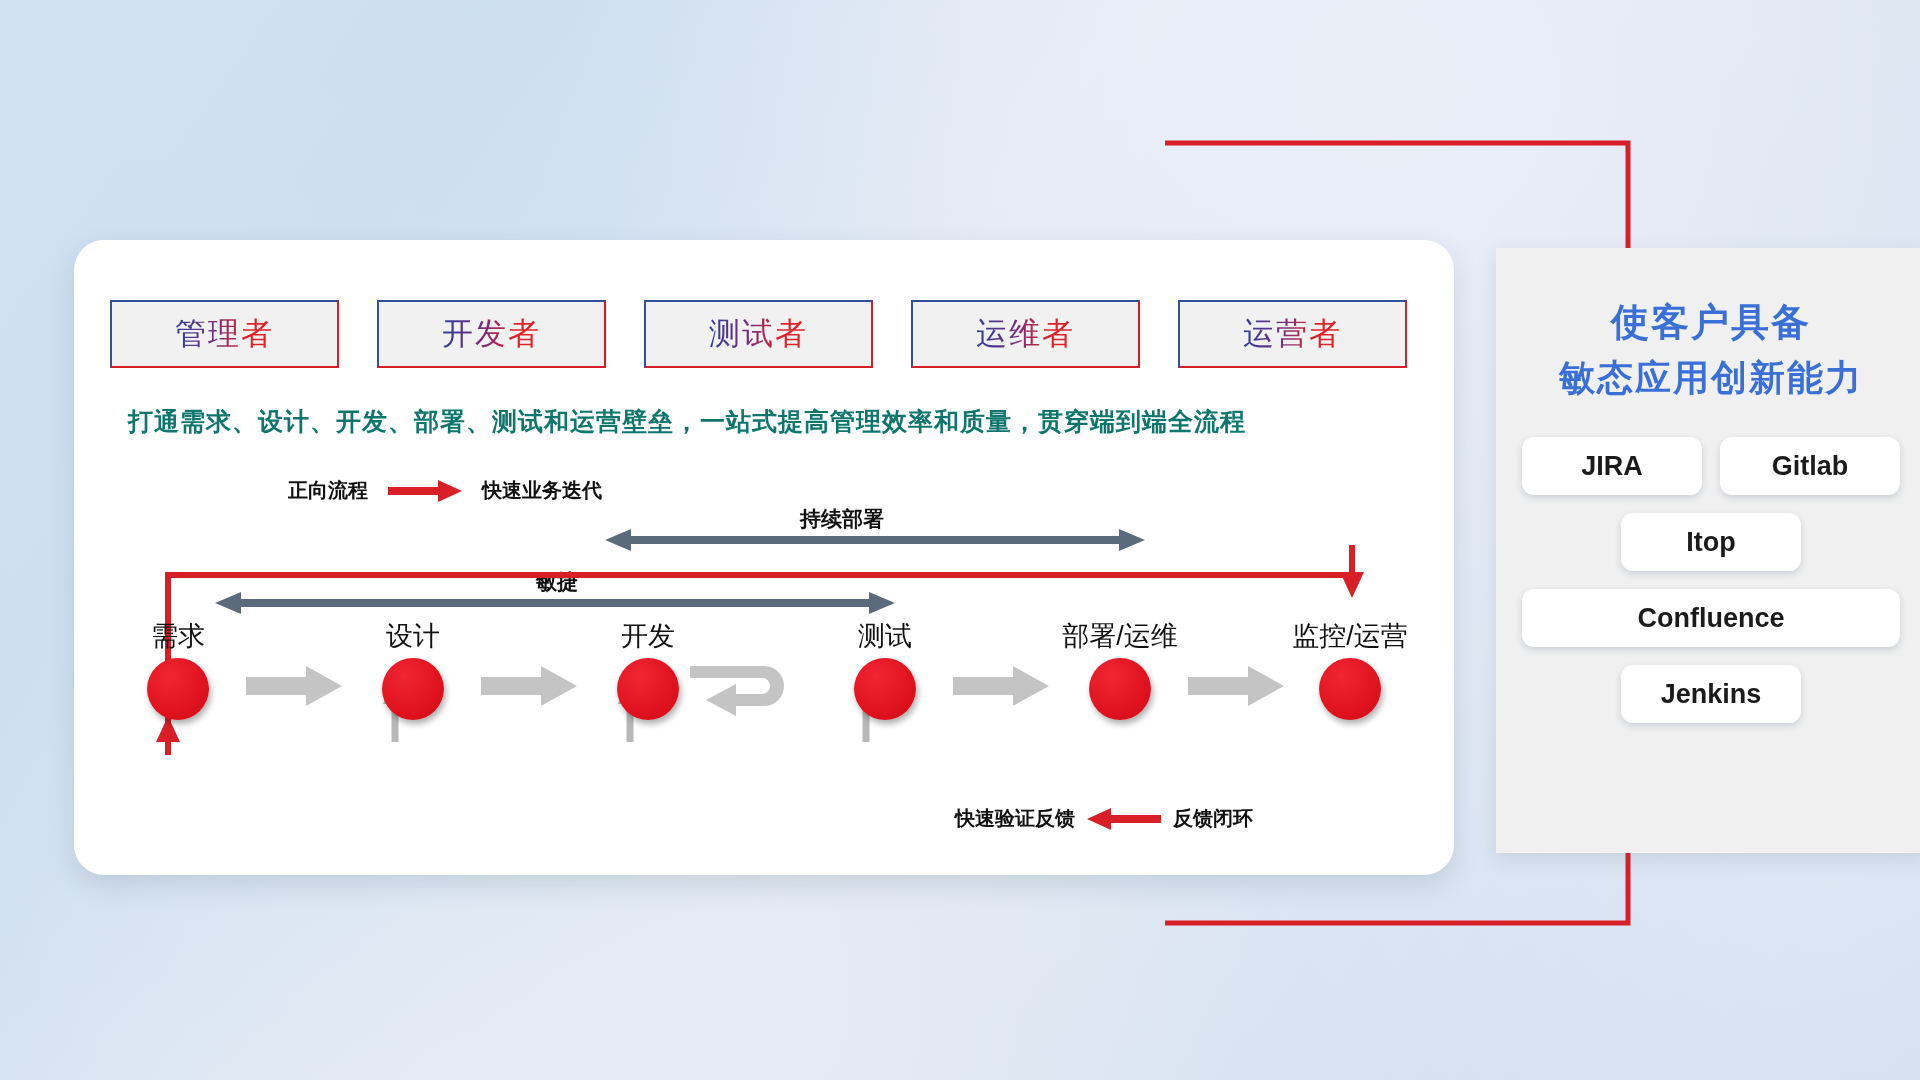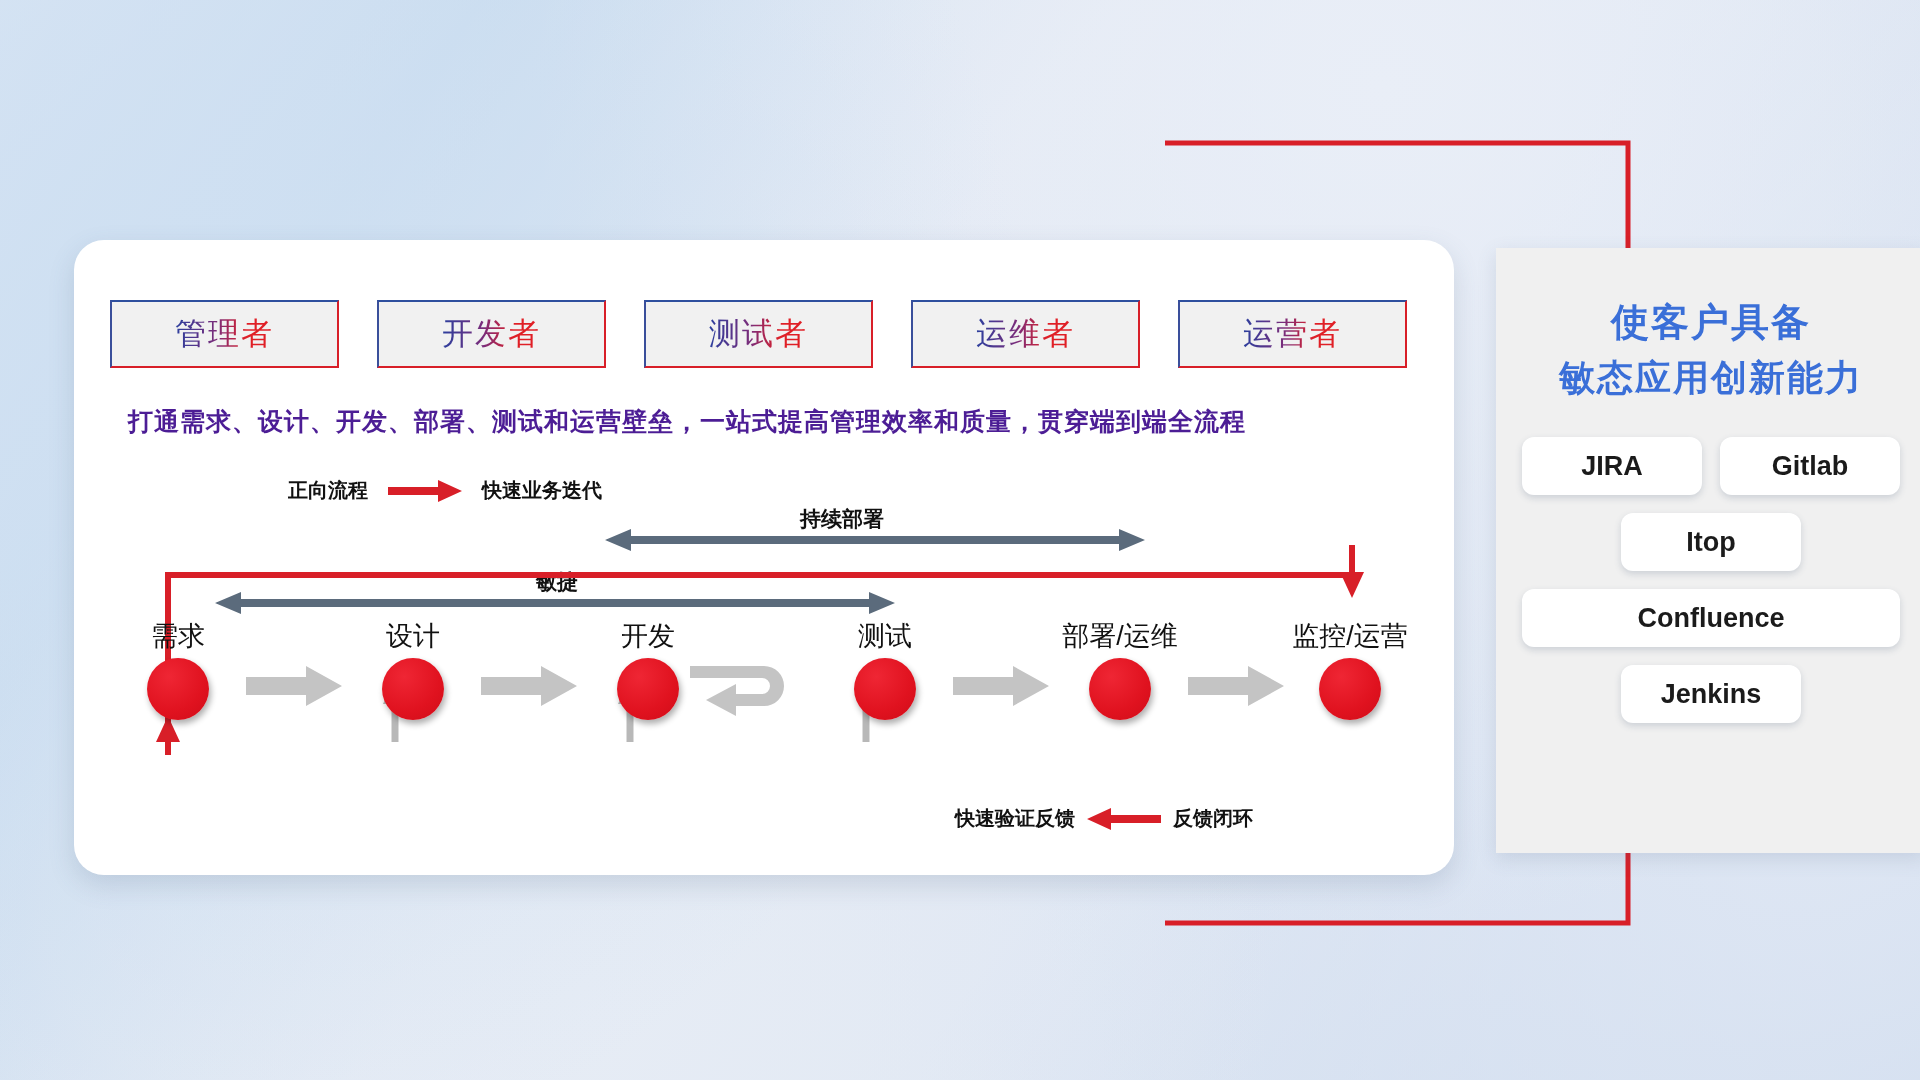--- a/index.html
+++ b/index.html
@@ -40,21 +40,21 @@
   .role-label{
     font-size:31px;font-weight:400;letter-spacing:2px;
     background:linear-gradient(90deg,#2b3f9e 0%,#7b2c7a 42%,#e01f26 72%,#e01f26 100%);
     -webkit-background-clip:text;background-clip:text;color:transparent;
     -webkit-text-fill-color:transparent;
   }
 
   
   .headline{
     position:absolute;left:128px;top:405px;width:1300px;
-    font-size:25px;font-weight:bold;color:#4c1d95;letter-spacing:1px;white-space:nowrap;font-family:Liberation Mono, monospace;
+    font-size:25px;font-weight:bold;color:#0f766e;letter-spacing:1px;white-space:nowrap;font-family:Liberation Mono, monospace;
   }
 
   
   .legend-fwd{position:absolute;left:288px;top:477px;display:flex;align-items:center;gap:20px;}
   .legend-fb{position:absolute;left:955px;top:805px;display:flex;align-items:center;gap:12px;}
   .legend-text{font-size:20px;font-weight:bold;color:#111;white-space:nowrap;}
   .rarrow,.larrow{display:block;}
 
   
   .cap-cd{position:absolute;left:800px;top:505px;font-size:21px;font-weight:bold;color:#111;}

